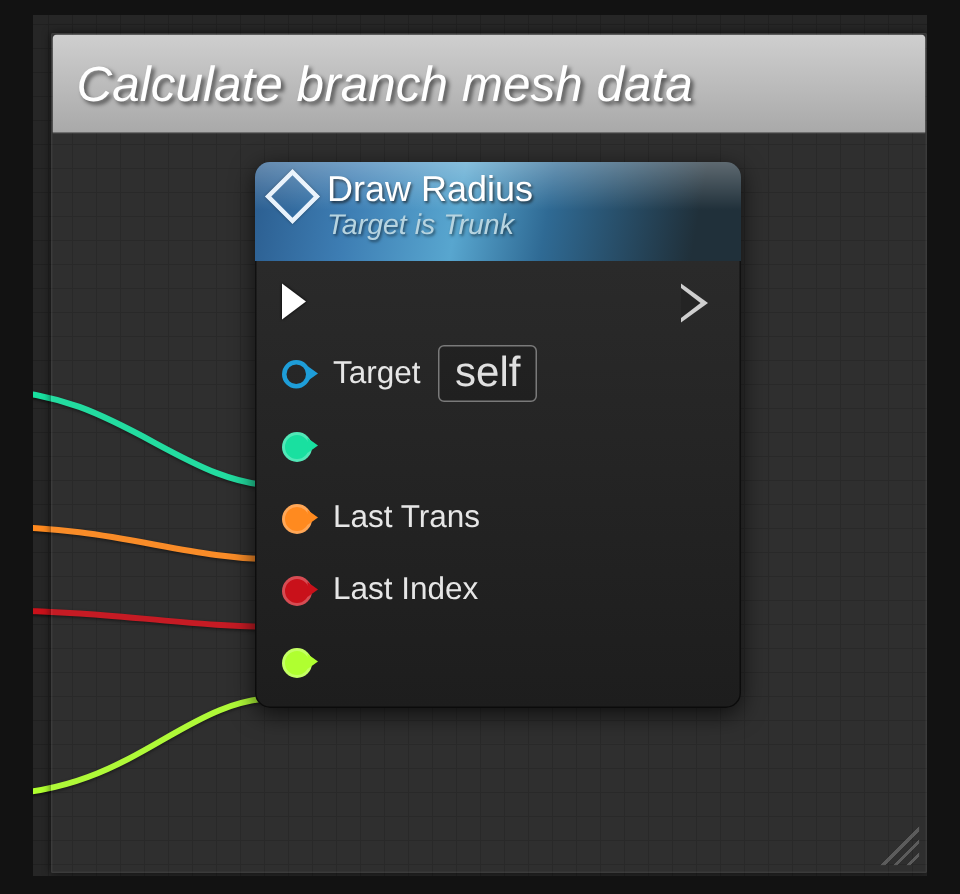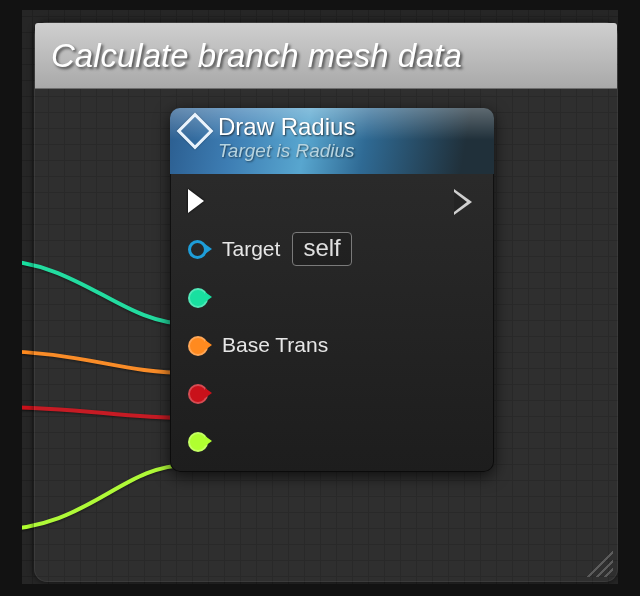--- a/index.html
+++ b/index.html
@@ -34,21 +34,21 @@
 
   
   .comment {
     position: absolute;
     left: 34px;
     top: 22px;
     width: 584px;
     height: 560px;
     background: rgba(170,170,170,0.07);
     border: 1px solid rgba(255,255,255,0.06);
-    border-radius: 13px;
+    border-radius: 1px;
     box-shadow: 0 0 6px rgba(0,0,0,0.6);
   }
   .comment-header {
     height: 66px;
     background: linear-gradient(to bottom, #cfcfcf, #a9a9a9);
     border-bottom: 1px solid #6e6e6e;
     border-radius: 3px 3px 0 0;
     display: flex;
     align-items: center;
     padding-left: 16px;
@@ -181,21 +181,21 @@
     border-top: 10px solid transparent;
     border-bottom: 10px solid transparent;
   }
 
   .spacer { flex: 1 1 auto; }
 
   .self-box {
     border: 1px solid #7a7a7a;
     border-radius: 4px;
     padding: 1px 10px 3px 10px;
-    font-size: 24px;
+    font-size: 28px;
     color: #e0e0e0;
     background: rgba(0,0,0,0.15);
   }
 
   
   svg.wires {
     position: absolute;
     left: 0; top: 0;
     width: 200px;
     height: 596px;
@@ -225,21 +225,21 @@
     <span>Calculate branch mesh data</span>
   </div>
   <div class="comment-resize"></div>
 </div>
 
 <div class="node">
   <div class="node-header">
     <div class="fn-icon"></div>
     <div class="node-titles">
       <span class="node-title">Draw Radius</span>
-      <span class="node-subtitle">Target is Radius</span>
+      <span class="node-subtitle">Target is Trunk</span>
     </div>
   </div>
 
   <div class="node-body">
 
     <div class="row">
       <div class="exec-pin filled"></div>
       <div class="spacer"></div>
       <div class="exec-pin hollow"></div>
     </div>
@@ -249,25 +249,26 @@
       <span>Target</span>
       <span class="self-box">self</span>
     </div>
 
     <div class="row">
       <div class="pin data" style="--pc:#19e0a0"></div>
     </div>
 
     <div class="row">
       <div class="pin data" style="--pc:#ff8a1f"></div>
-      <span>Base Trans</span>
+      <span>Last Trans</span>
     </div>
 
     <div class="row">
       <div class="pin data" style="--pc:#c9111a"></div>
+      <span>Last Index</span>
     </div>
 
     <div class="row">
       <div class="pin data" style="--pc:#b0ff30"></div>
     </div>
 
   </div>
 </div>
 
 <div class="frame"></div>

